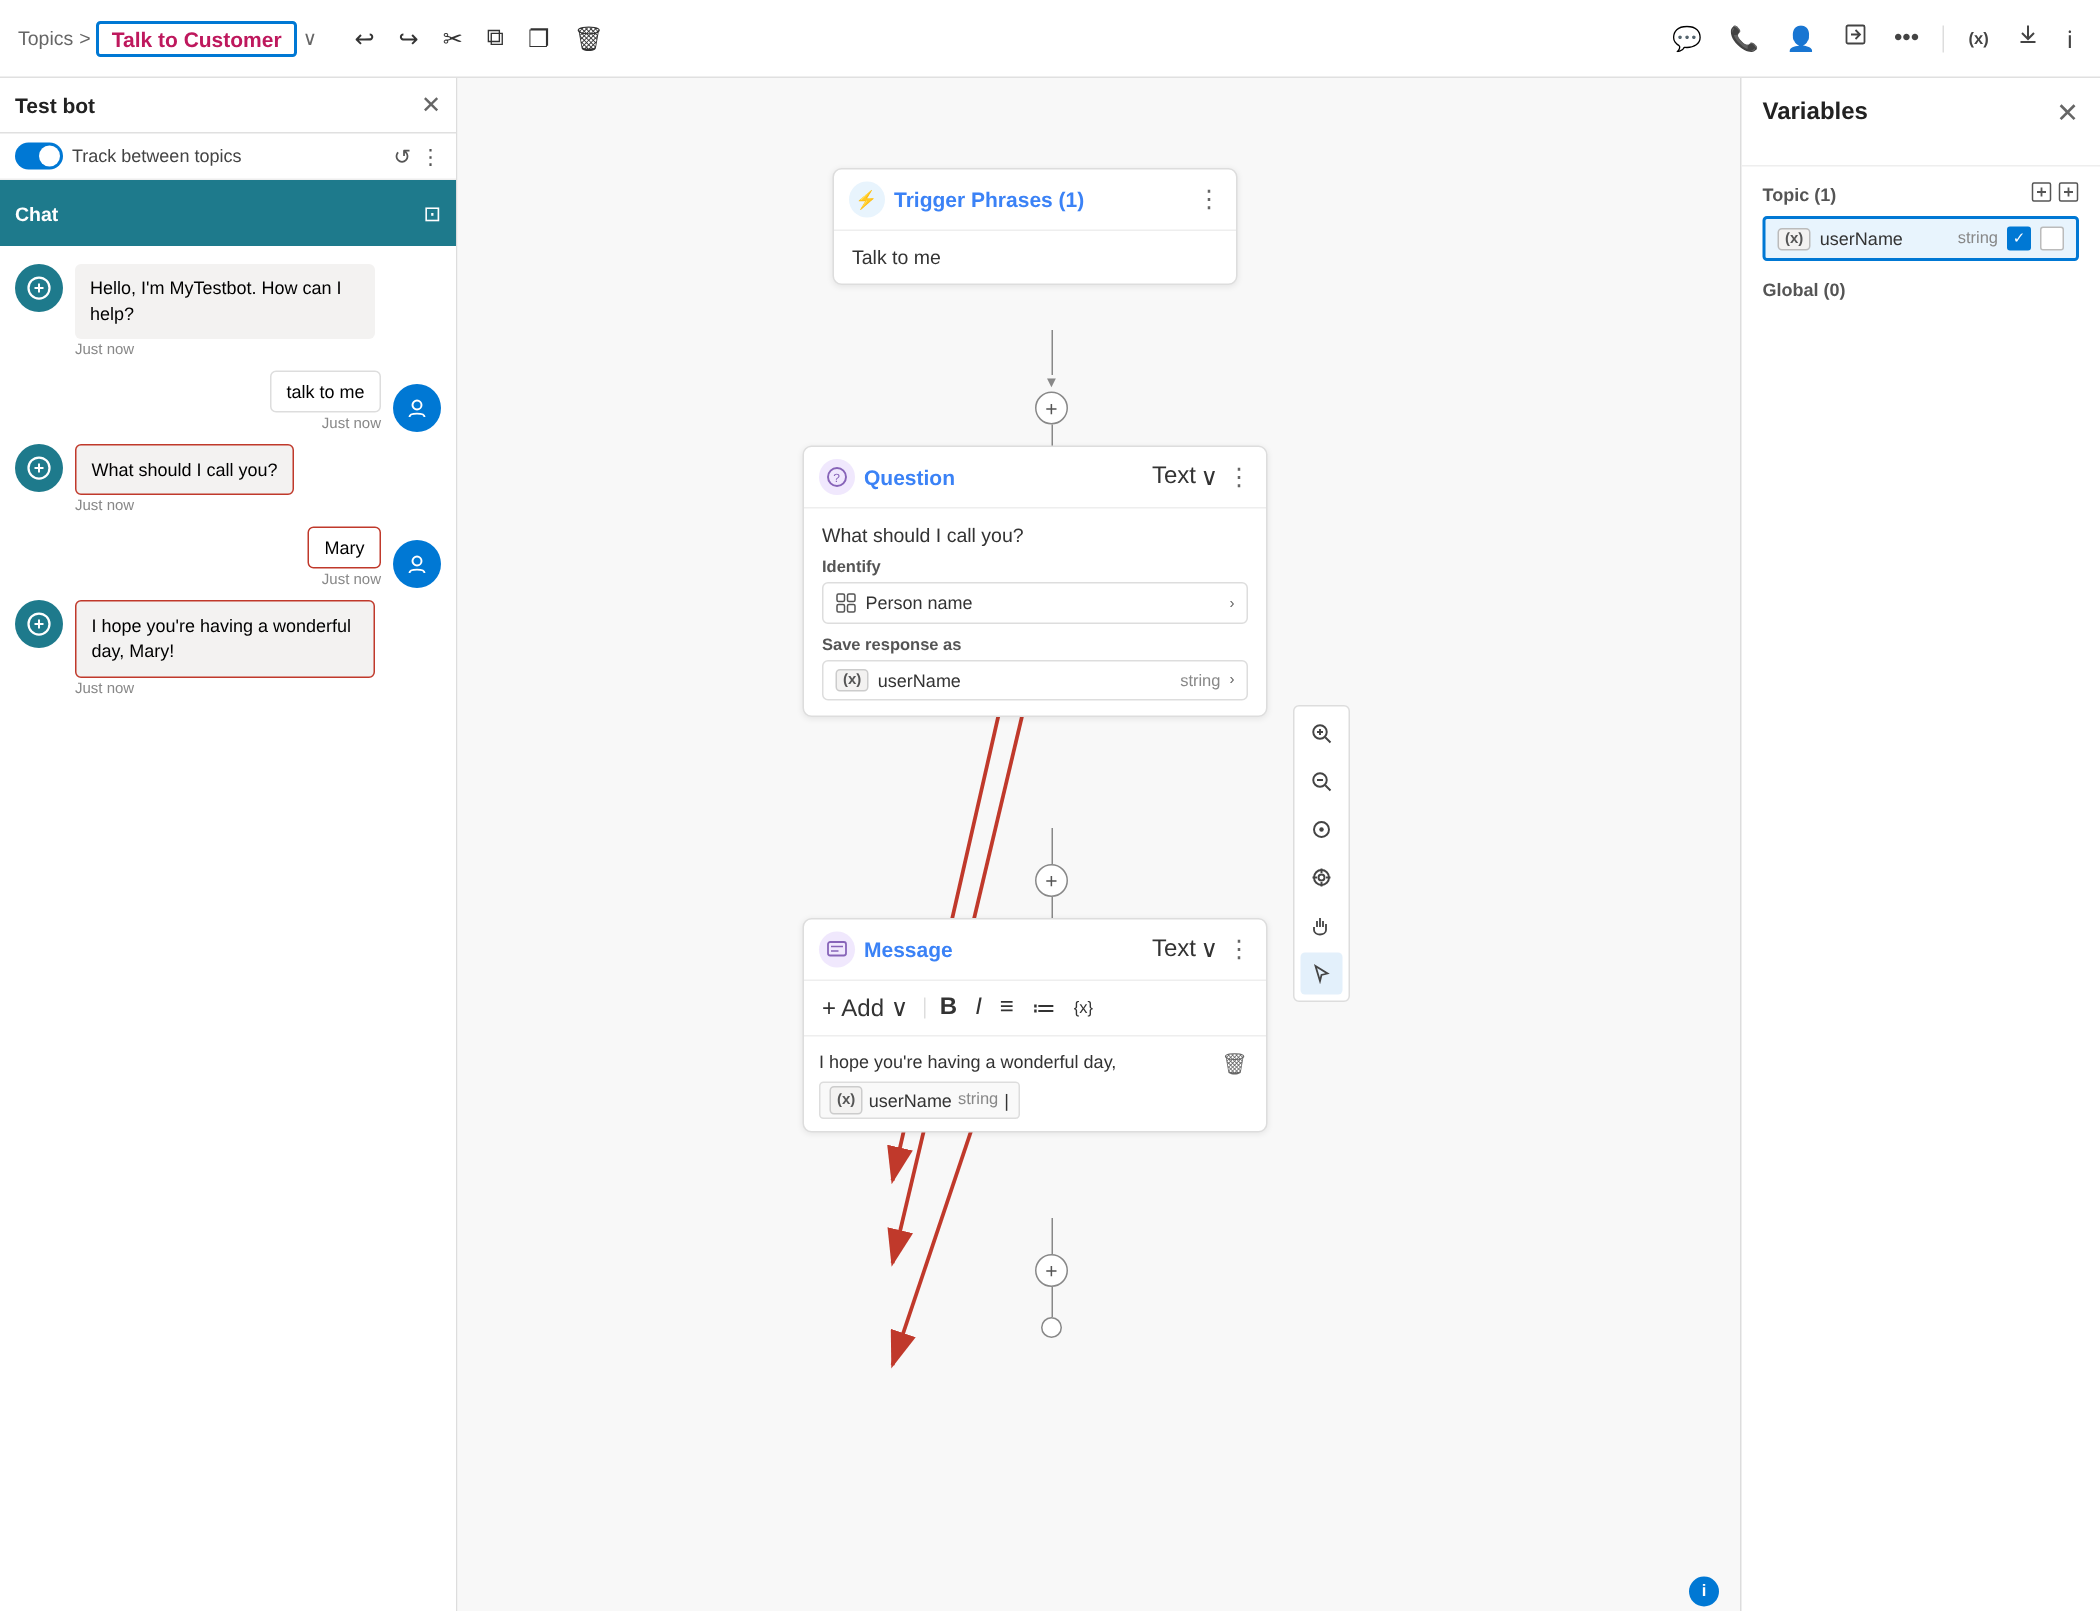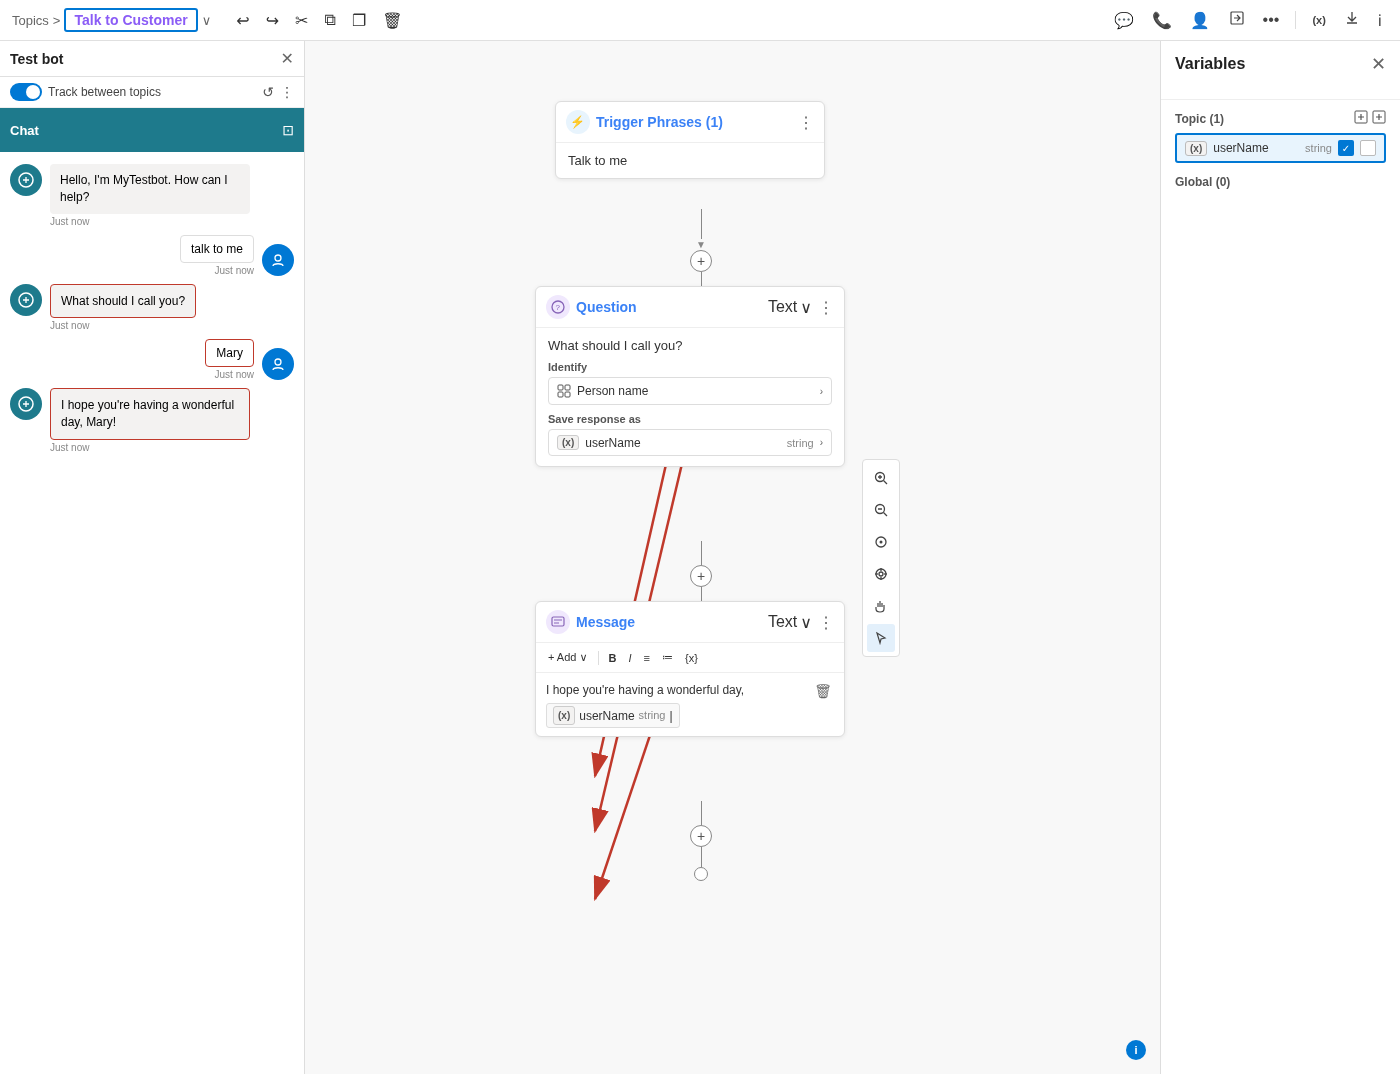--- a/index.html
+++ b/index.html
@@ -1,33 +1,33 @@
 <!DOCTYPE html>
 <html><head>
   <meta charset="utf-8">
   <style>
     * { box-sizing: border-box; margin: 0; padding: 0; }
     body { font-family: 'Segoe UI', sans-serif; font-size: 13px; background: #f5f5f5; overflow: hidden; height: 1074px; width: 1400px; }
 
     
     .topbar {
-      height: 41px;
+      height: 52px;
       background: #fff;
       border-bottom: 1px solid #e0e0e0;
       display: flex;
       align-items: center;
       padding: 0 12px;
       gap: 8px;
       position: relative;
     }
     .topbar-left { display: flex; align-items: center; gap: 4px; }
     .topbar-breadcrumb { color: #666; font-size: 13px; cursor: pointer; }
     .topbar-sep { color: #666; font-size: 13px; }
     .topbar-current {
-      color: #8b5cf6;
+      color: #be185d;
       font-size: 14px;
       font-weight: 600;
       border: 2px solid #0078d4;
       border-radius: 3px;
       padding: 2px 8px;
     }
     .topbar-chevron { color: #666; cursor: pointer; }
     .topbar-actions { display: flex; align-items: center; gap: 6px; margin-left: 12px; }
     .topbar-btn {
       background: none; border: none; cursor: pointer;
@@ -256,21 +256,21 @@
 
     
     .message-node { top: 475px; left: 70px; width: 310px; }
     .msg-toolbar {
       display: flex; align-items: center; gap: 4px;
       padding: 6px 8px;
       border-bottom: 1px solid #eee;
     }
     .msg-tool-btn {
       background: none; border: none; cursor: pointer;
-      font-size: 11px; color: #333; padding: 2px 4px;
+      font-size: 16px; color: #333; padding: 2px 4px;
     }
     .msg-tool-divider { width: 1px; height: 14px; background: #ddd; margin: 0 2px; }
     .msg-content {
       padding: 8px 10px;
       font-size: 12px;
       color: #333;
       line-height: 1.5;
       position: relative;
     }
     .msg-content-inner { position: relative; }

